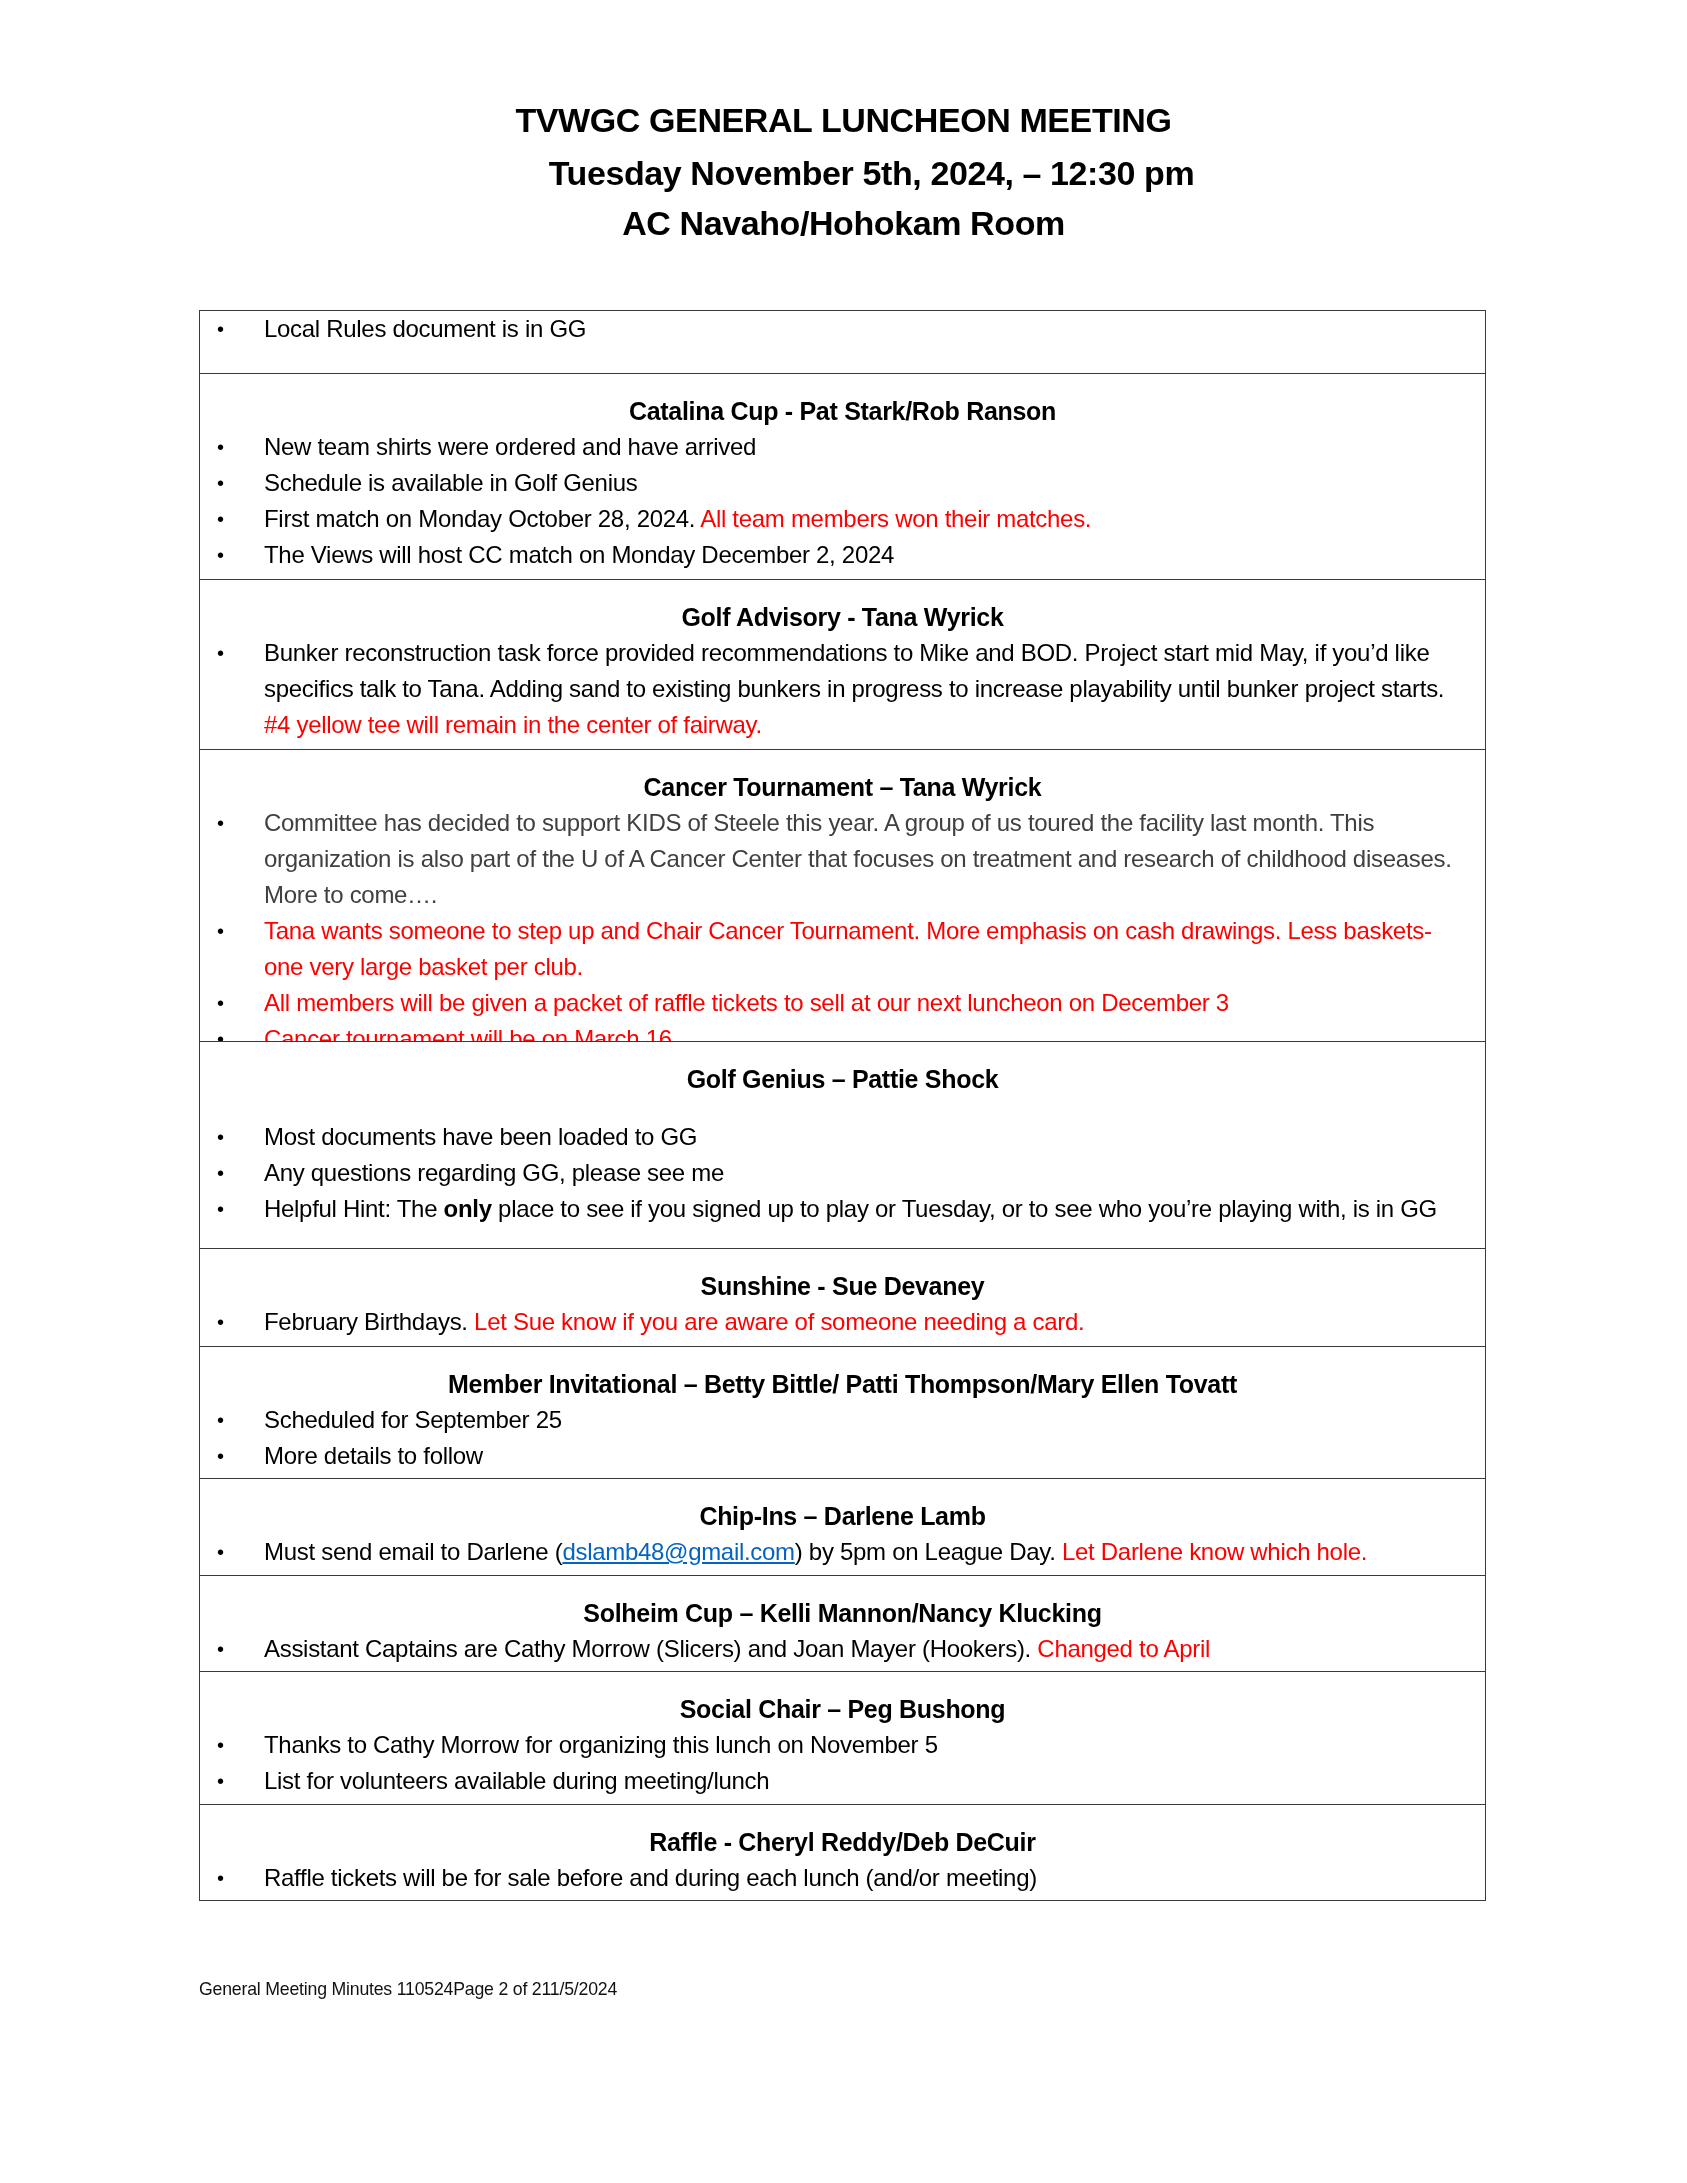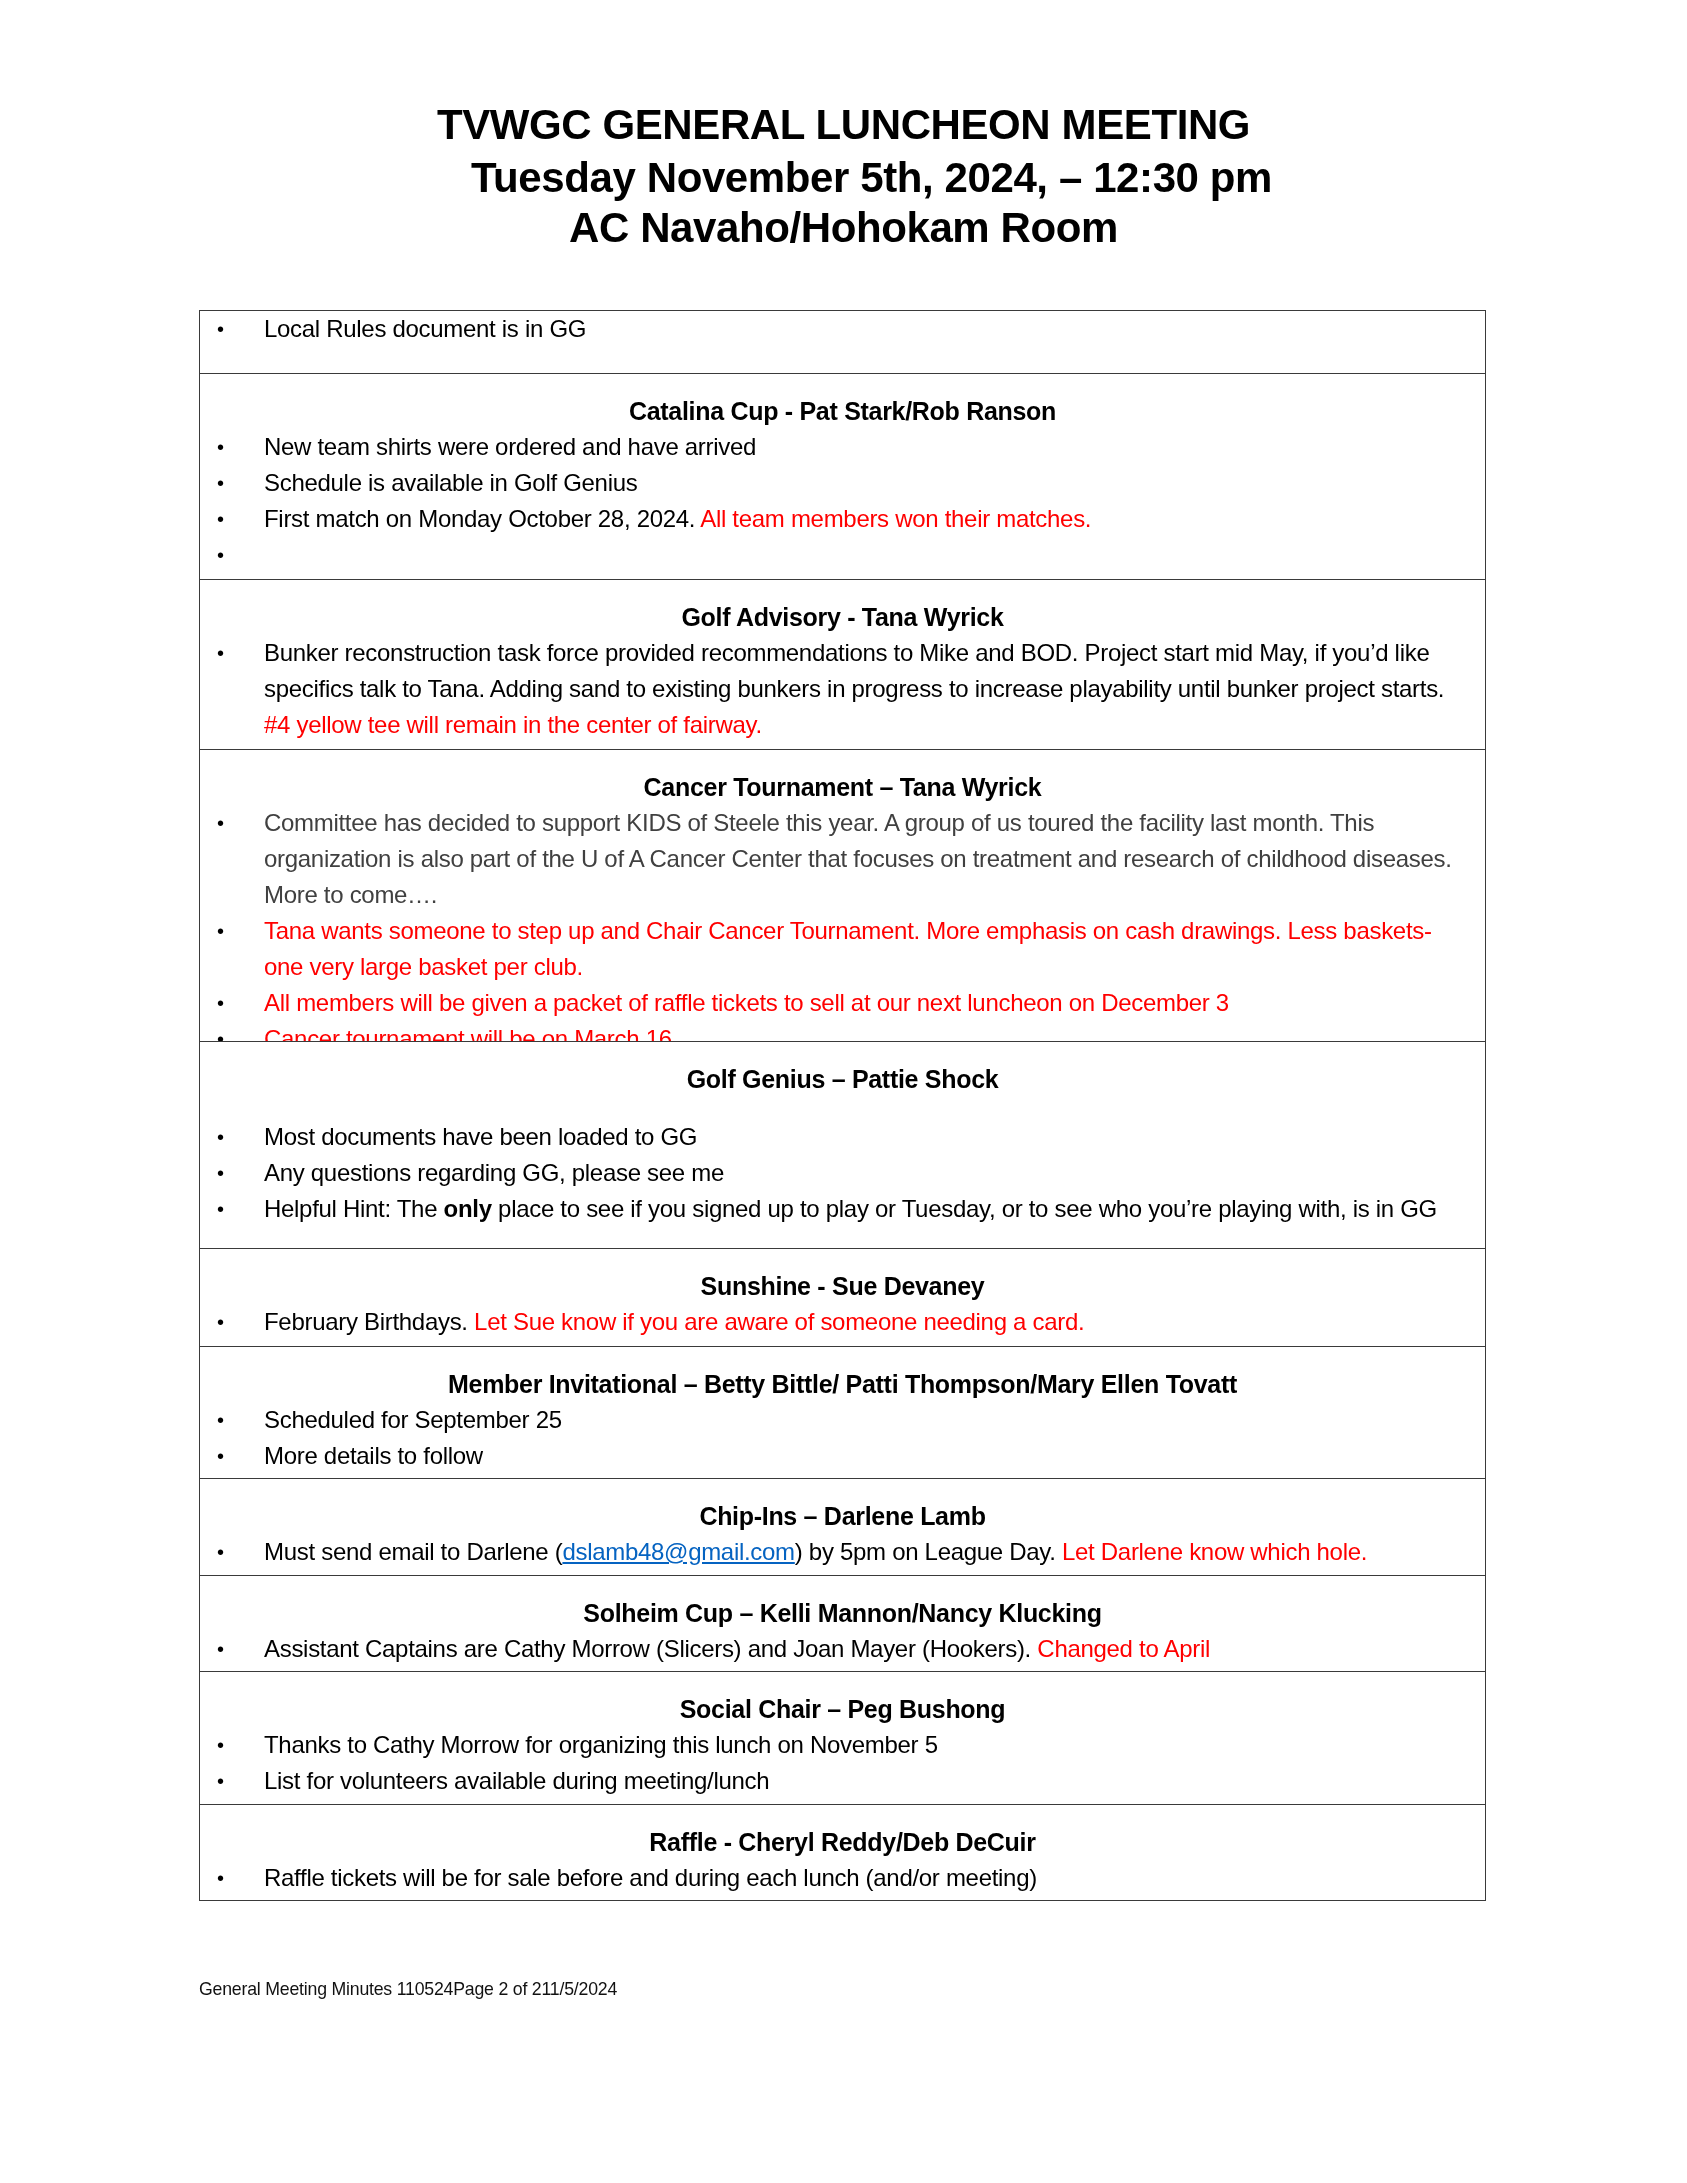--- a/index.html
+++ b/index.html
@@ -1,19 +1,19 @@
 <!DOCTYPE html>
 <html style="font-size:13.5px"><head>
 <meta charset="utf-8">
 <style>
   html, body { margin:0; padding:0; background:#ffffff; }
   body { width:1687px; height:2183px; position:relative; overflow:hidden;
          font-family:"Liberation Sans", "DejaVu Sans", sans-serif; color:#000; }
   .title { position:absolute; left:0; width:1687px; text-align:center; font-weight:bold;
-           font-size:42px; letter-spacing:-0.4px; }
+           font-size:34px; letter-spacing:-0.4px; }
   #table { position:absolute; left:199px; top:310px; width:1287px; border:1.7px solid #3a3a3a; box-sizing:border-box; }
   .row { position:relative; border-top:1.7px solid #3a3a3a; box-sizing:border-box; overflow:hidden; }
   .row:first-child { border-top:none; }
   .heading { text-align:center; font-weight:bold; font-size:25px; letter-spacing:-0.3px;
              line-height:36px; margin-top:19px; }
   ul { list-style:none; margin:0; padding:0; }
   li { position:relative; padding-left:64px; padding-right:17px; font-size:24px; line-height:36px; letter-spacing:-0.3px; }
   li .bullet { position:absolute; left:17px; top:0; font-size:20px; }
   .red { color:#ff0000; }
   .gray { color:#404040; }
@@ -33,21 +33,21 @@
       <ul>
         <li><span class="bullet">•</span><span>Local Rules document is in GG</span></li>
       </ul>
     </div>
     <div class="row" style="height: 206px;">
       <div class="heading">Catalina Cup - Pat Stark/Rob Ranson</div>
       <ul>
         <li><span class="bullet">•</span><span>New team shirts were ordered and have arrived</span></li>
         <li><span class="bullet">•</span><span>Schedule is available in Golf Genius</span></li>
         <li><span class="bullet">•</span><span>First match on Monday October 28, 2024. </span><span class="red">All team members won their matches.</span></li>
-        <li><span class="bullet">•</span></li>
+        <li><span class="bullet">•</span><span>The Views will host CC match on Monday December 2, 2024</span></li>
       </ul>
     </div>
     <div class="row" style="height: 170px;">
       <div class="heading">Golf Advisory - Tana Wyrick</div>
       <ul>
         <li><span class="bullet">•</span><span>Bunker reconstruction task force provided recommendations to Mike and BOD. Project start mid May, if you’d like specifics talk to Tana.  Adding sand to existing bunkers in progress to increase playability until bunker project starts. </span><span class="red">#4 yellow tee will remain in the center of fairway.</span></li>
       </ul>
     </div>
     <div class="row" style="height: 292px;">
       <div class="heading">Cancer Tournament – Tana Wyrick</div>

